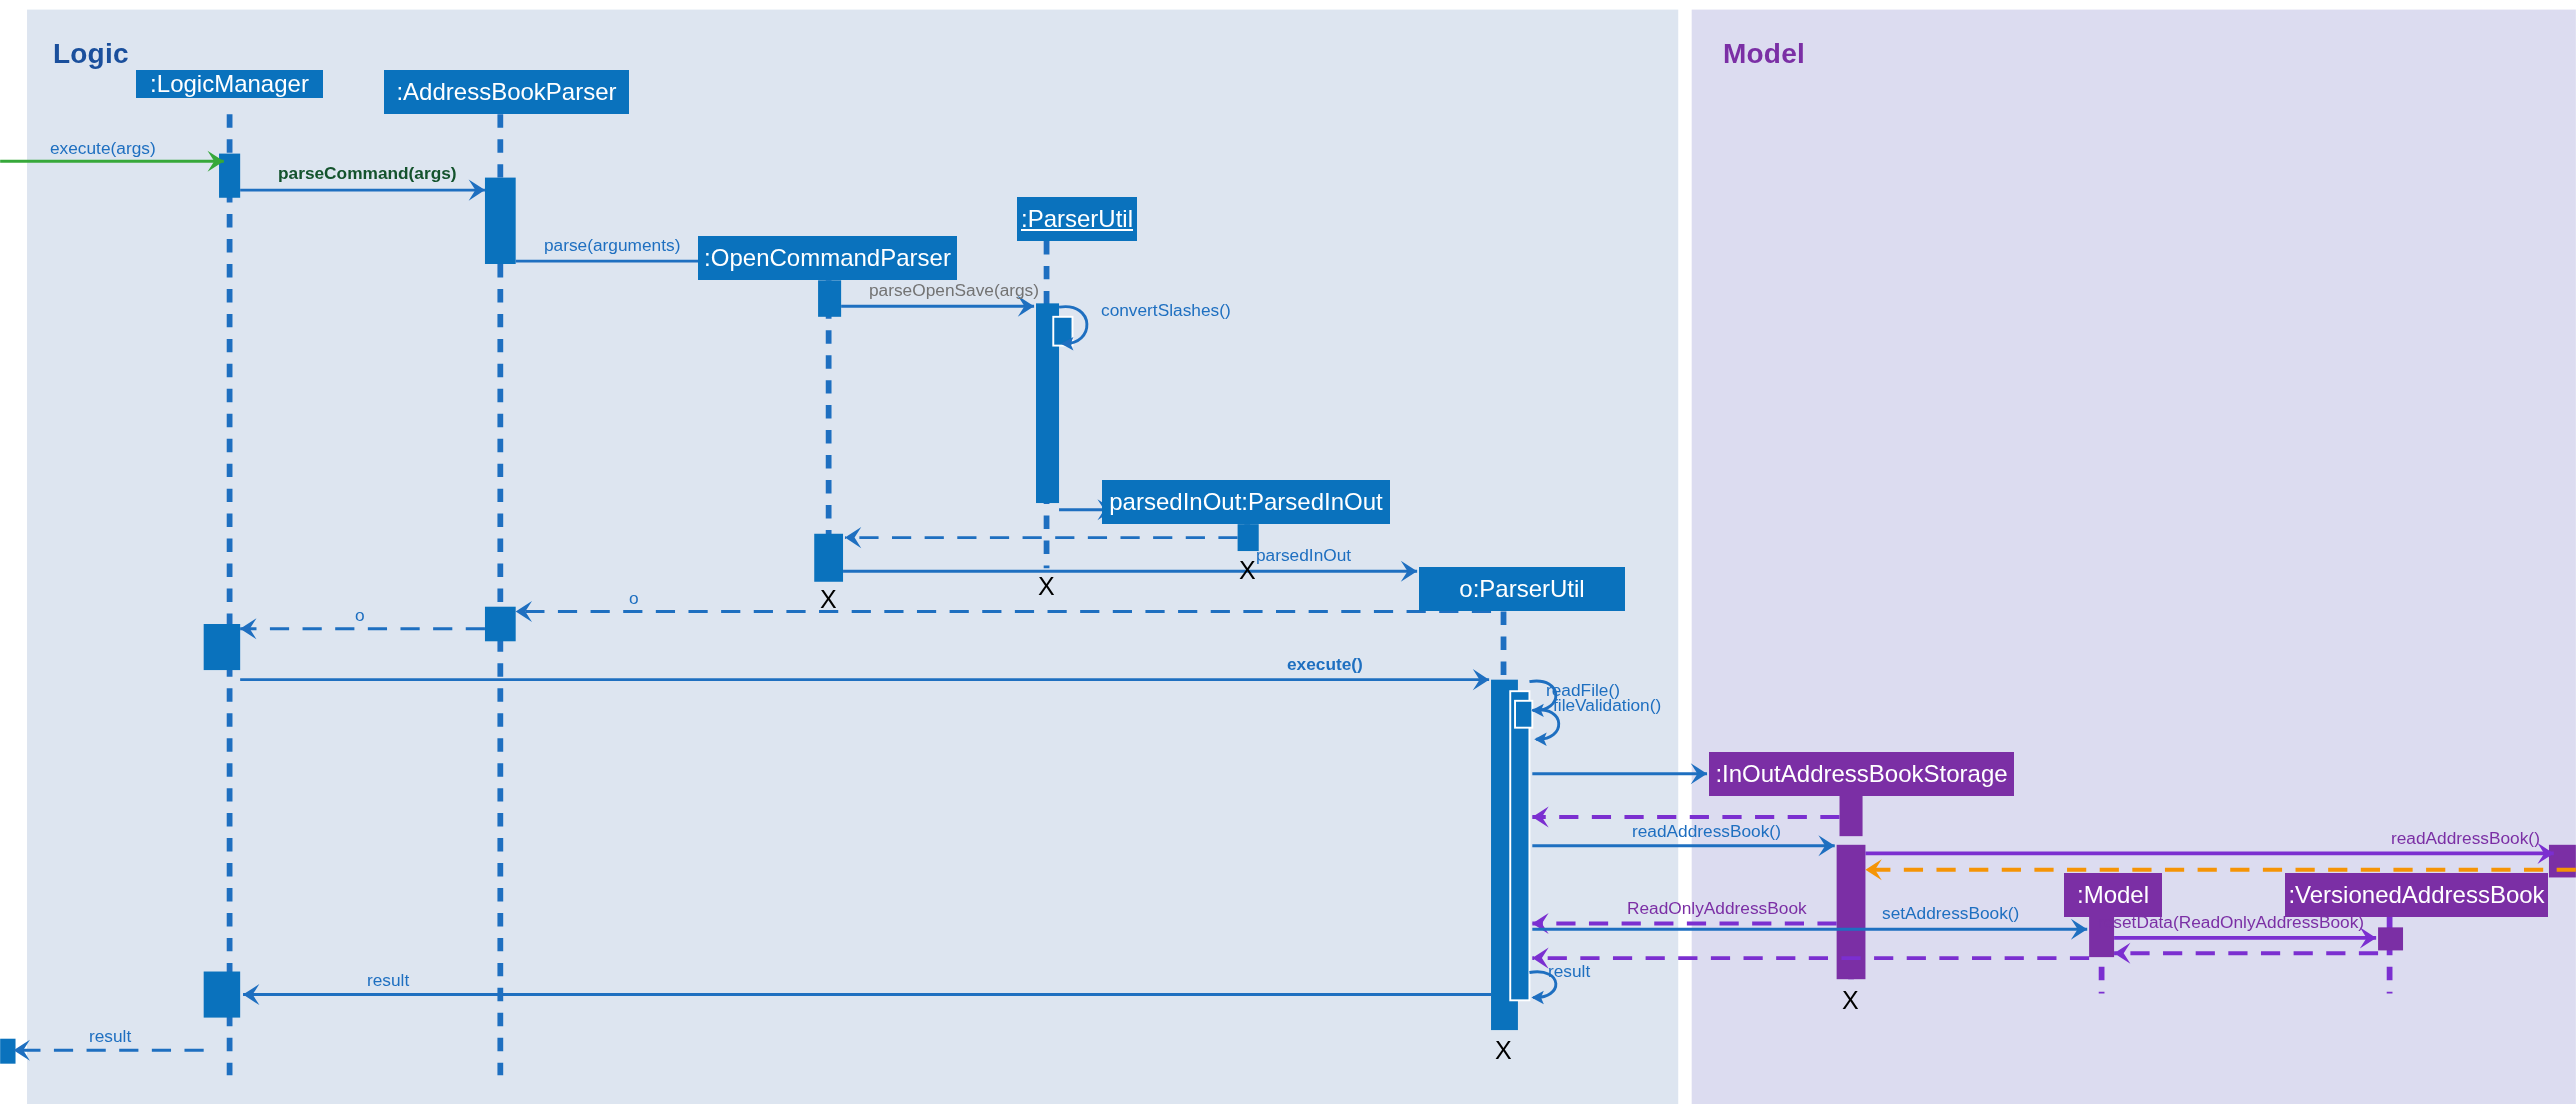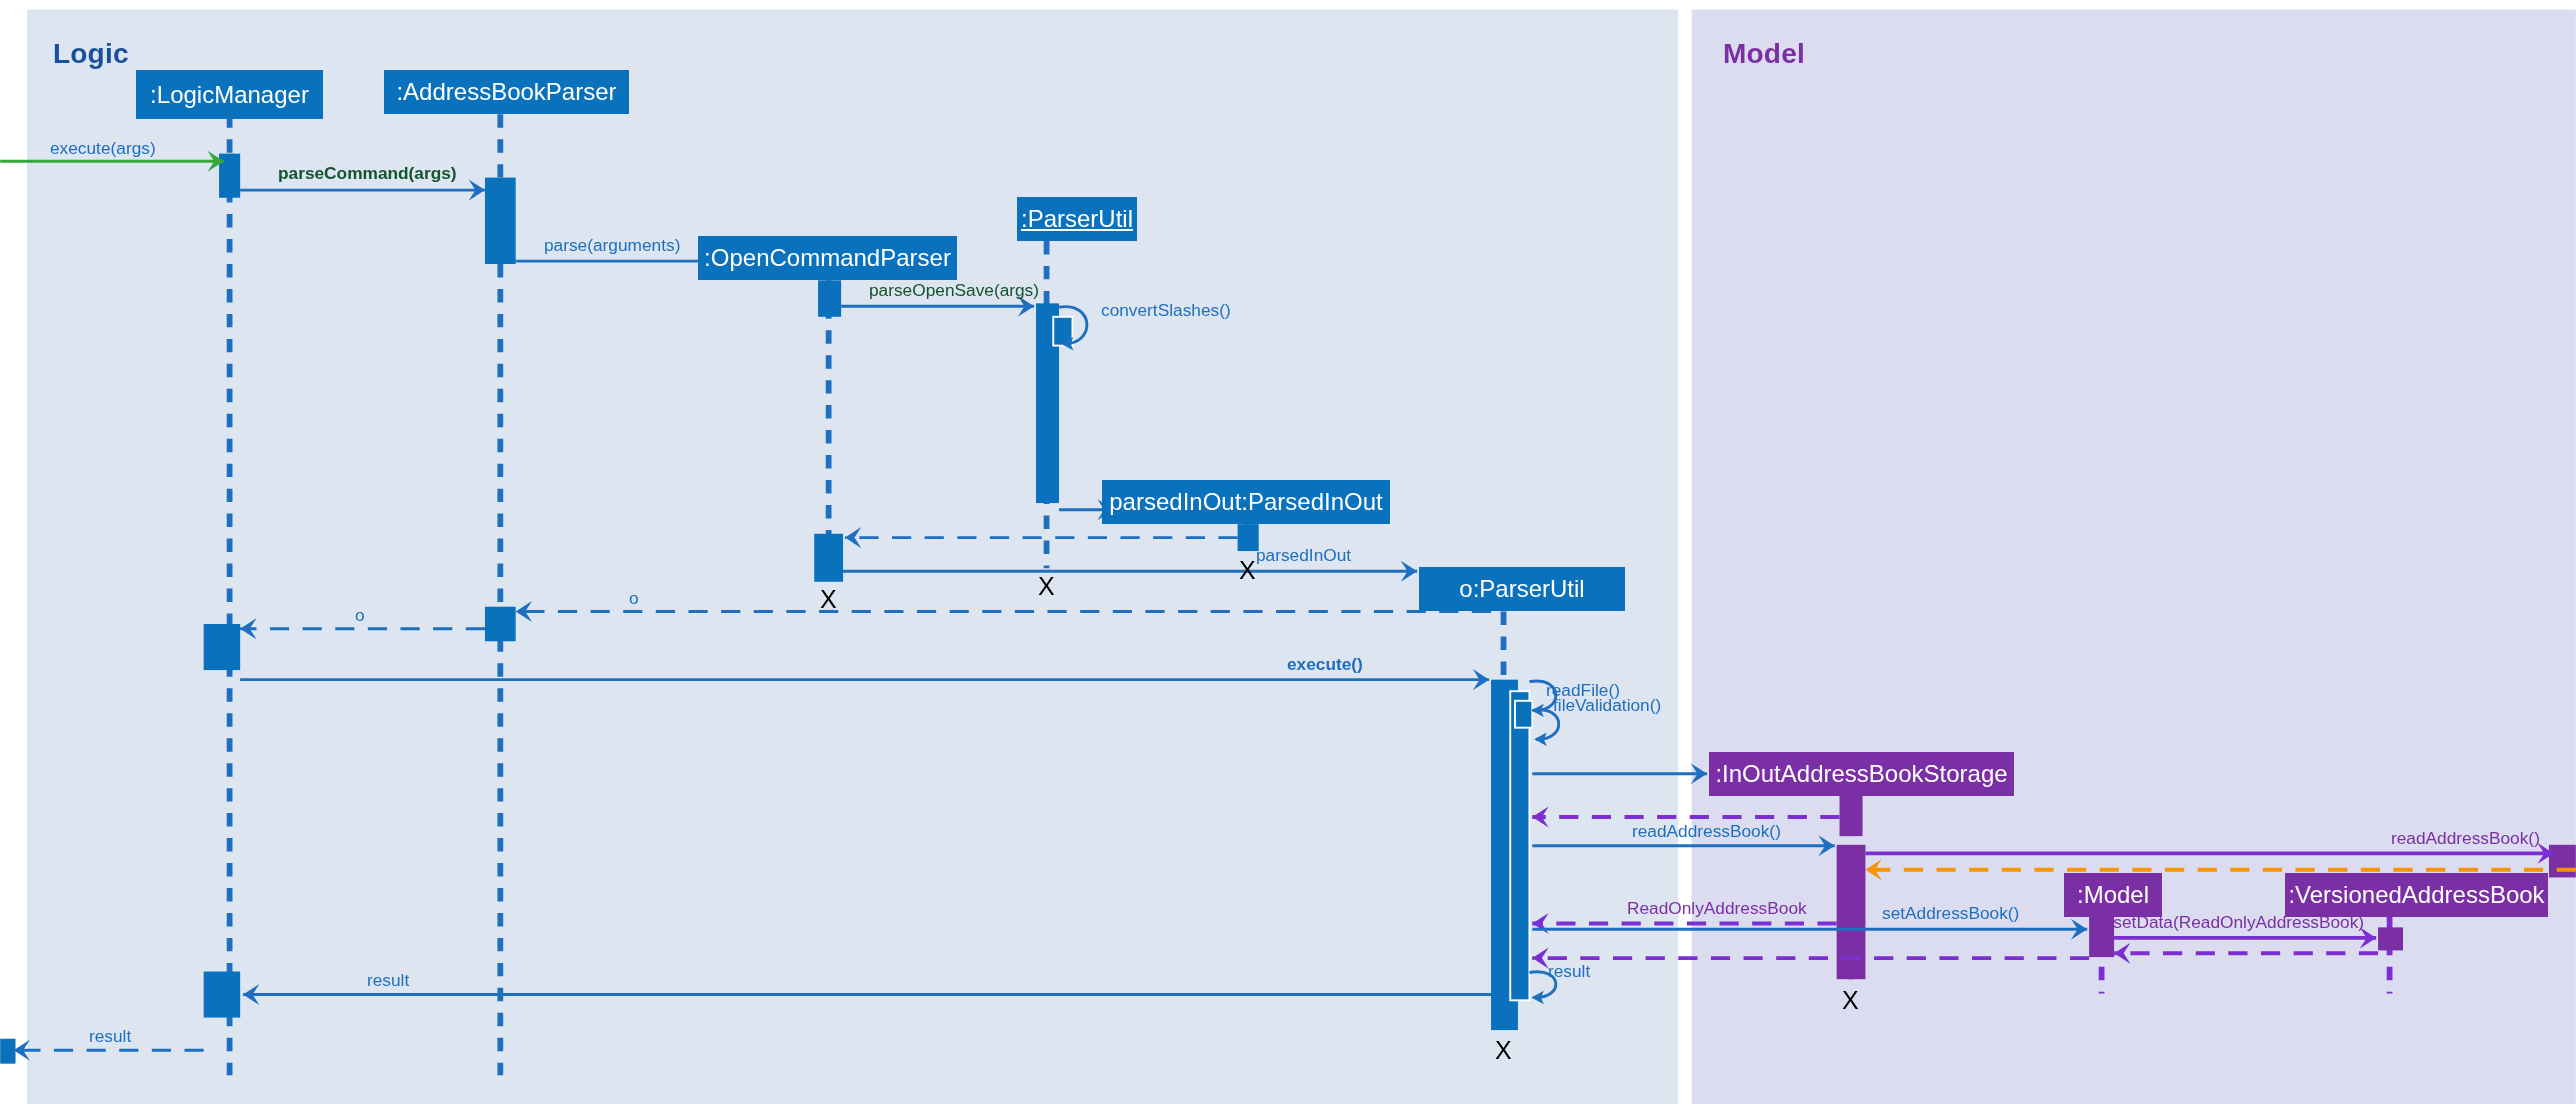--- a/index.html
+++ b/index.html
@@ -138,21 +138,21 @@
       <path d="M 1596 998 L 1613 987 L 1606 998 L 1613 1009 Z" fill="#7b2fd0"></path>
       <path d="M 1593 1013 C 1629 1007, 1629 1041, 1597 1039" fill="none" stroke="#1e6fc0" stroke-width="3"></path>
       <path d="M 1595 1039 l 13 -7 l -3 7 l 3 7 z" fill="#1e6fc0"></path>
       <line x1="1553" y1="1036" x2="253" y2="1036" stroke="#1e6fc0" stroke-width="3"></line>
       <path d="M 253 1036 L 270 1025 L 263 1036 L 270 1047 Z" fill="#1e6fc0"></path>
       <line x1="212" y1="1094" x2="14" y2="1094" stroke="#1e6fc0" stroke-width="3" stroke-dasharray="20 14"></line>
       <path d="M 14 1094 L 31 1083 L 24 1094 L 31 1105 Z" fill="#1e6fc0"></path>
     </svg>
 <div class="partition-label" style="left: 53px; top: 38px; color: rgb(26, 79, 156);">Logic</div>
     <div class="partition-label" style="left: 1723px; top: 38px; color: rgb(123, 47, 165);">Model</div>
-    <div class="obj-box" style="left: 136px; top: 70px; width: 187px; height: 49px; background: rgb(10, 114, 189);">
+    <div class="obj-box" style="left: 136px; top: 70px; width: 187px; height: 28px; background: rgb(10, 114, 189);">
       <span>:LogicManager</span>
     </div>
     <div class="obj-box" style="left: 384px; top: 70px; width: 245px; height: 44px; background: rgb(10, 114, 189);">
       <span>:AddressBookParser</span>
     </div>
     <div class="obj-box" style="left: 698px; top: 236px; width: 259px; height: 44px; background: rgb(10, 114, 189);">
       <span>:OpenCommandParser</span>
     </div>
     <div class="obj-box static" style="left: 985px; top: 197px; width: 120px; height: 44px; background: rgb(10, 114, 189); margin-left: 32px;">
       <span>:ParserUtil</span>
@@ -168,21 +168,21 @@
     </div>
     <div class="obj-box" style="left: 2064px; top: 873px; width: 98px; height: 44px; background: rgb(123, 47, 165);">
       <span>:Model</span>
     </div>
     <div class="obj-box" style="left: 2285px; top: 873px; width: 263px; height: 44px; background: rgb(123, 47, 165);">
       <span>:VersionedAddressBook</span>
     </div>
     <div class="msg-label" style="left: 50px; top: 140px; color: rgb(30, 111, 192);">execute(args)</div>
     <div class="msg-label" style="left: 278px; top: 165px; color: #14532d; font-weight: bold;">parseCommand(args)</div>
     <div class="msg-label" style="left: 544px; top: 237px; color: rgb(30, 111, 192);">parse(arguments)</div>
-    <div class="msg-label" style="left: 869px; top: 282px; color: #14532d;">parseOpenSave(args)</div>
+    <div class="msg-label" style="left: 869px; top: 282px; color: #737373;">parseOpenSave(args)</div>
     <div class="msg-label" style="left: 1101px; top: 302px; color: rgb(30, 111, 192);">convertSlashes()</div>
     <div class="msg-label" style="left: 1256px; top: 547px; color: rgb(30, 111, 192);">parsedInOut</div>
     <div class="msg-label" style="left: 629px; top: 590px; color: rgb(30, 111, 192);">o</div>
     <div class="msg-label" style="left: 355px; top: 607px; color: rgb(30, 111, 192);">o</div>
     <div class="msg-label" style="left: 1287px; top: 656px; color: rgb(30, 111, 192); font-weight: bold;">execute()</div>
     <div class="msg-label" style="left: 1546px; top: 682px; color: rgb(30, 111, 192);">readFile()</div>
     <div class="msg-label" style="left: 1553px; top: 697px; color: rgb(30, 111, 192);">fileValidation()</div>
     <div class="msg-label" style="left: 1632px; top: 823px; color: rgb(30, 111, 192);">readAddressBook()</div>
     <div class="msg-label" style="left: 2391px; top: 830px; color: rgb(123, 47, 165);">readAddressBook()</div>
     <div class="msg-label" style="left: 1627px; top: 900px; color: rgb(123, 47, 165);">ReadOnlyAddressBook</div>

